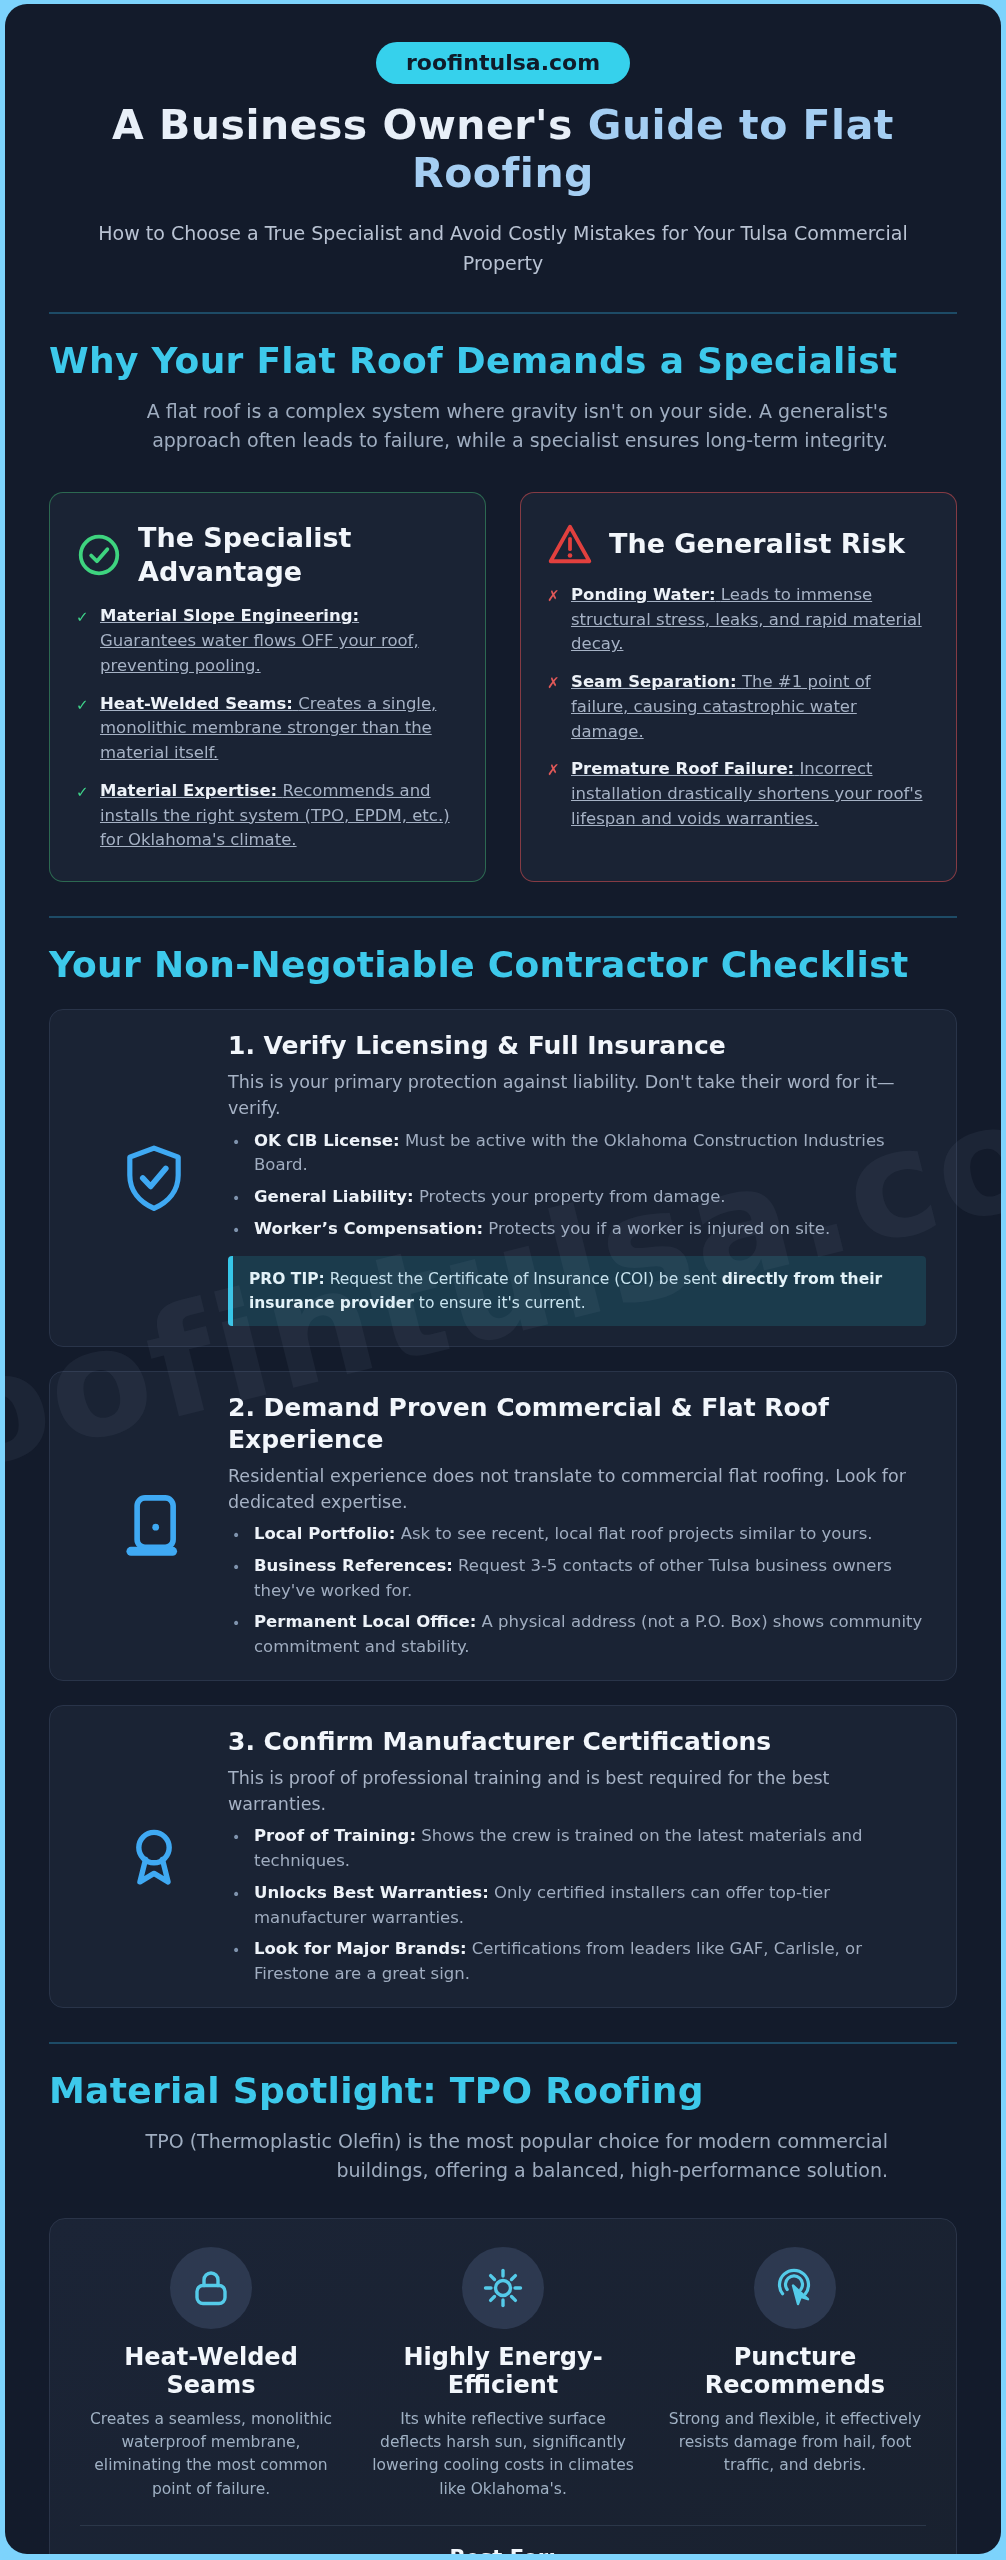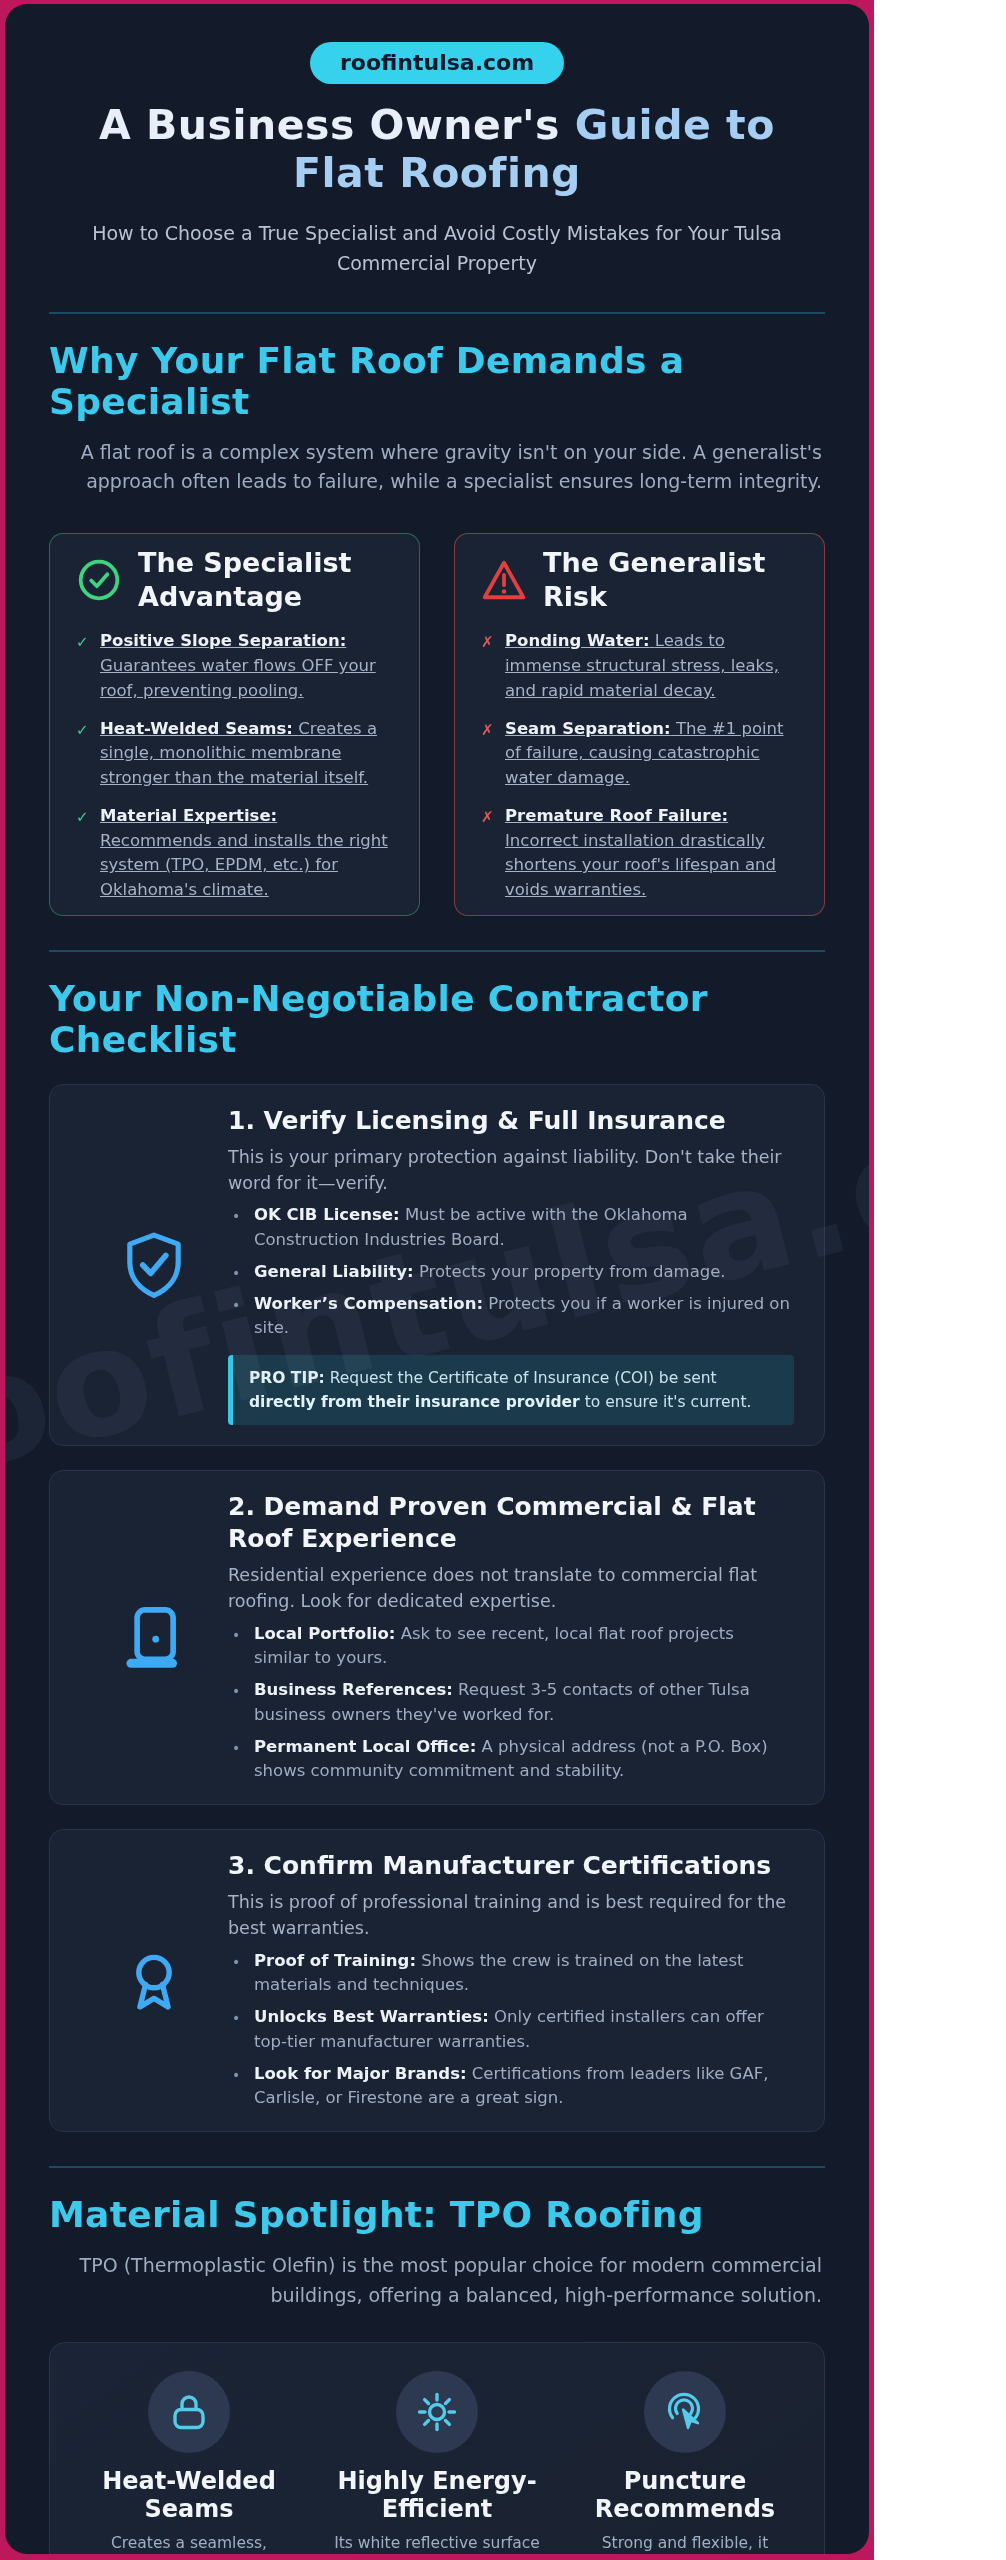--- a/index.html
+++ b/index.html
@@ -3,21 +3,21 @@
 <meta charset="utf-8">
 <style>
   * { box-sizing: border-box; margin: 0; padding: 0; }
   html,body { width:1006px; }
   body {
     width:1006px; height:2560px;
     background:#ffffff;
     font-family:"DejaVu Sans","Liberation Sans",sans-serif;
     position:relative;
   }
-  .canvas { position:relative; width:874px; height:2560px; background:#be185d; }
+  .canvas { position:relative; width:1006px; height:2560px; background:#7dd3fc; }
   .container {
     position:absolute; left:5px; right:5px; top:4px; bottom:6px;
     background:#131b2b; border-radius:22px; overflow:hidden;
   }
   .page { padding:0 44px; position:relative; }
 
   
   .badge-row { display:flex; justify-content:center; margin-top:38px; }
   .pill {
     background:#36d1ec; color:#0f1b2a; font-weight:bold;
@@ -41,21 +41,21 @@
     margin-top:26px; text-align:left;
     font-size:36px; font-weight:bold; color:#3dc9eb; letter-spacing:0.3px;
   }
   .intro {
     margin:16px auto 0; max-width:770px; text-align:right;
     font-size:19px; line-height:1.55; color:#9fadc0;
   }
 
   
   .cards2 { margin-top:36px; display:grid; grid-template-columns:1fr 1fr; gap:34px; }
-  .vcard { border-radius:14px; padding:12px 26px; background:#1a2334; }
+  .vcard { border-radius:14px; padding:28px 26px; background:#1a2334; }
   .vcard.adv  { border:1px solid rgba(74,222,128,0.38); }
   .vcard.risk { border:1px solid rgba(239,83,83,0.5); }
   .vcard-head { display:flex; align-items:center; gap:16px; margin-bottom:16px; }
   .vcard-head h3 { font-size:27px; line-height:1.25; font-weight:bold; color:#f2f6fb; }
   .vlist li { display:flex; list-style:none; margin-top:13px; font-size:16.5px; line-height:1.5; }
   .vlist .mark { flex:none; width:24px; font-size:15px; padding-top:2px; }
   .mark.ok { color:#3ed48a; }
   .mark.bad { color:#e05858; }
   .vlist b { color:#edf2f8; }
   .vlist .txt { color:#a6b2c5;text-decoration:underline; }
@@ -135,21 +135,21 @@
               <svg width="46" height="46" viewBox="0 0 44 44" fill="none">
                 <circle cx="22" cy="22" r="17.5" stroke="#3ed47f" stroke-width="3.6"></circle>
                 <polyline points="14.5,22.5 20,28 30,16.5" stroke="#3ed47f" stroke-width="3.6" stroke-linecap="round" stroke-linejoin="round"></polyline>
               </svg>
             </span>
             <h3>The Specialist Advantage</h3>
           </div>
           <ul class="vlist">
             <li>
                 <span class="mark ok">✓</span>
-                <span class="txt"><b>Positive Slope Separation:</b>
+                <span class="txt"><b>Material Slope Engineering:</b>
               <span>Guarantees water flows OFF your roof, preventing pooling.</span></span>
               </li>
             <li>
                 <span class="mark ok">✓</span>
                 <span class="txt"><b>Heat-Welded Seams:</b>
               <span>Creates a single, monolithic membrane stronger than the material itself.</span></span>
               </li>
             <li>
                 <span class="mark ok">✓</span>
                 <span class="txt"><b>Material Expertise:</b>

